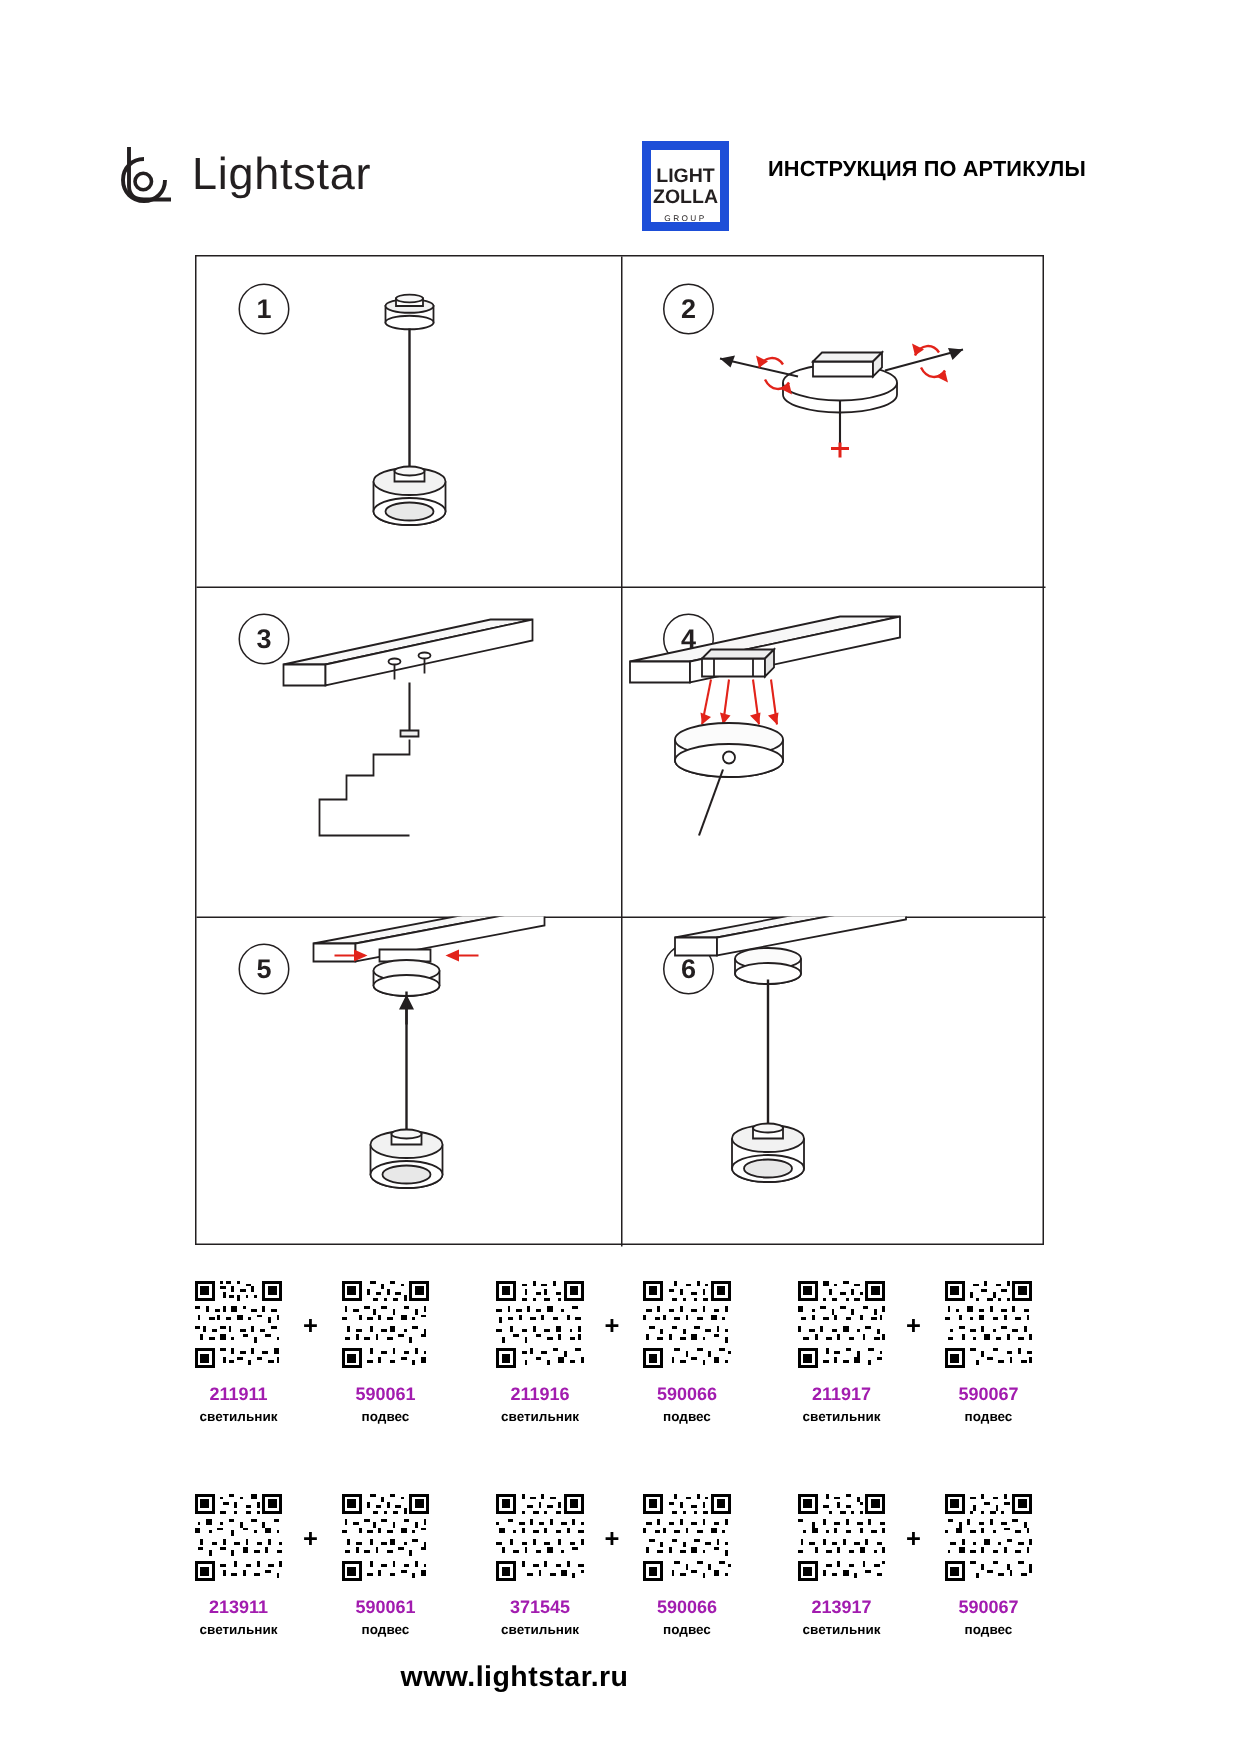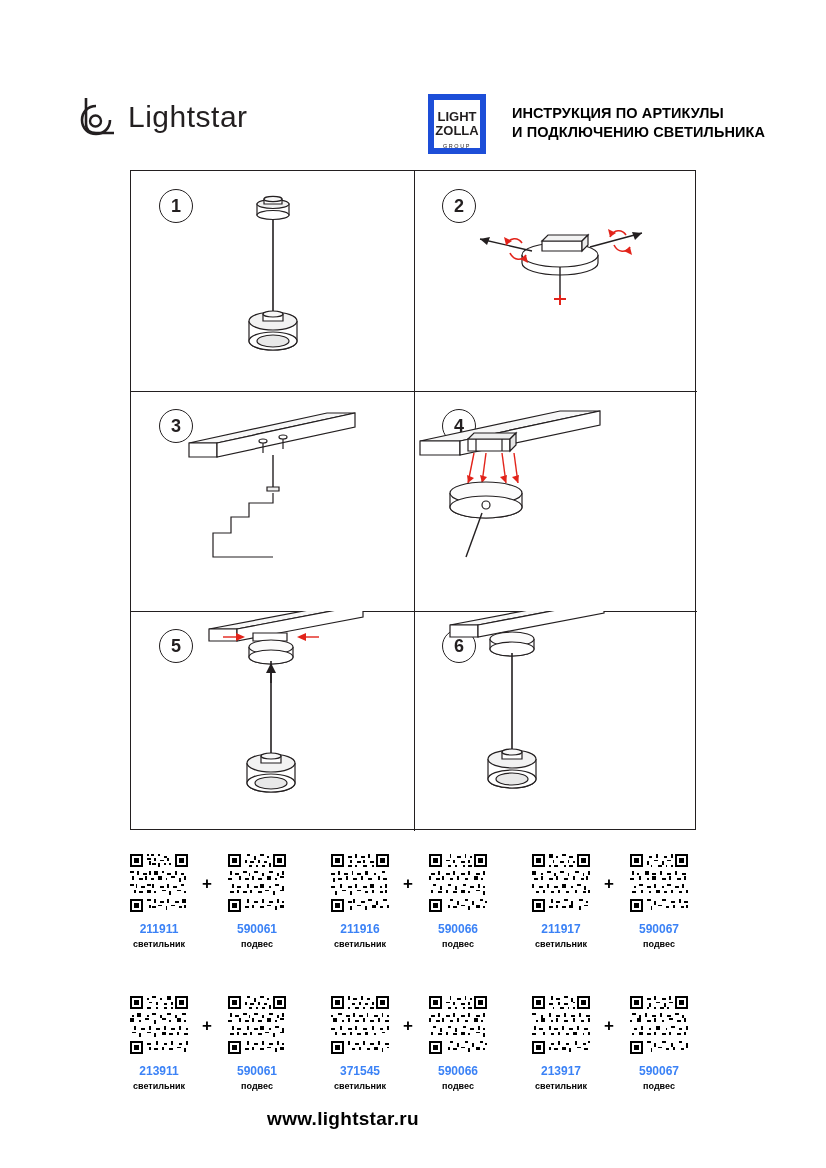--- a/index.html
+++ b/index.html
@@ -103,21 +103,21 @@
   .qr-pair.p0 { left:118px; }
   .qr-pair.p1 { left:319px; }
   .qr-pair.p2 { left:520px; }
 
   .qr-item { position:absolute; top:0; width:66px; }
   .qr-item.left  { left:8px; }
   .qr-item.right { left:106px; }
 
   .qr-img { width:62px; height:62px; display:block; margin:0 auto; }
   .qr-code {
-    text-align:center; font-size:12px; font-weight:bold; color:#3b82f6; margin-top:8px;
+    text-align:center; font-size:12px; font-weight:bold; color:#a21caf; margin-top:8px;
   }
   .qr-label {
     text-align:center; font-size:9px; font-weight:bold; color:#000; margin-top:3px;
   }
   .qr-plus {
     position:absolute; left:84px; top:22px;
     font-size:17px; font-weight:bold; color:#000;
   }
 
   
@@ -147,21 +147,20 @@
 
 
   <div class="brand-box">
     <div class="b1">LIGHT</div>
     <div class="b2">ZOLLA</div>
     <div class="b3">GROUP</div>
   </div>
 
   <div class="instr">
     <div>ИНСТРУКЦИЯ ПО АРТИКУЛЫ</div>
-    <div>И ПОДКЛЮЧЕНИЮ СВЕТИЛЬНИКА</div>
   </div>
 </div>
 
 <div class="grid">
   <div class="vline"></div>
   <div class="hline1"></div>
   <div class="hline2"></div>
 
   <div class="cell c1">
     <div class="step-num">1</div>

